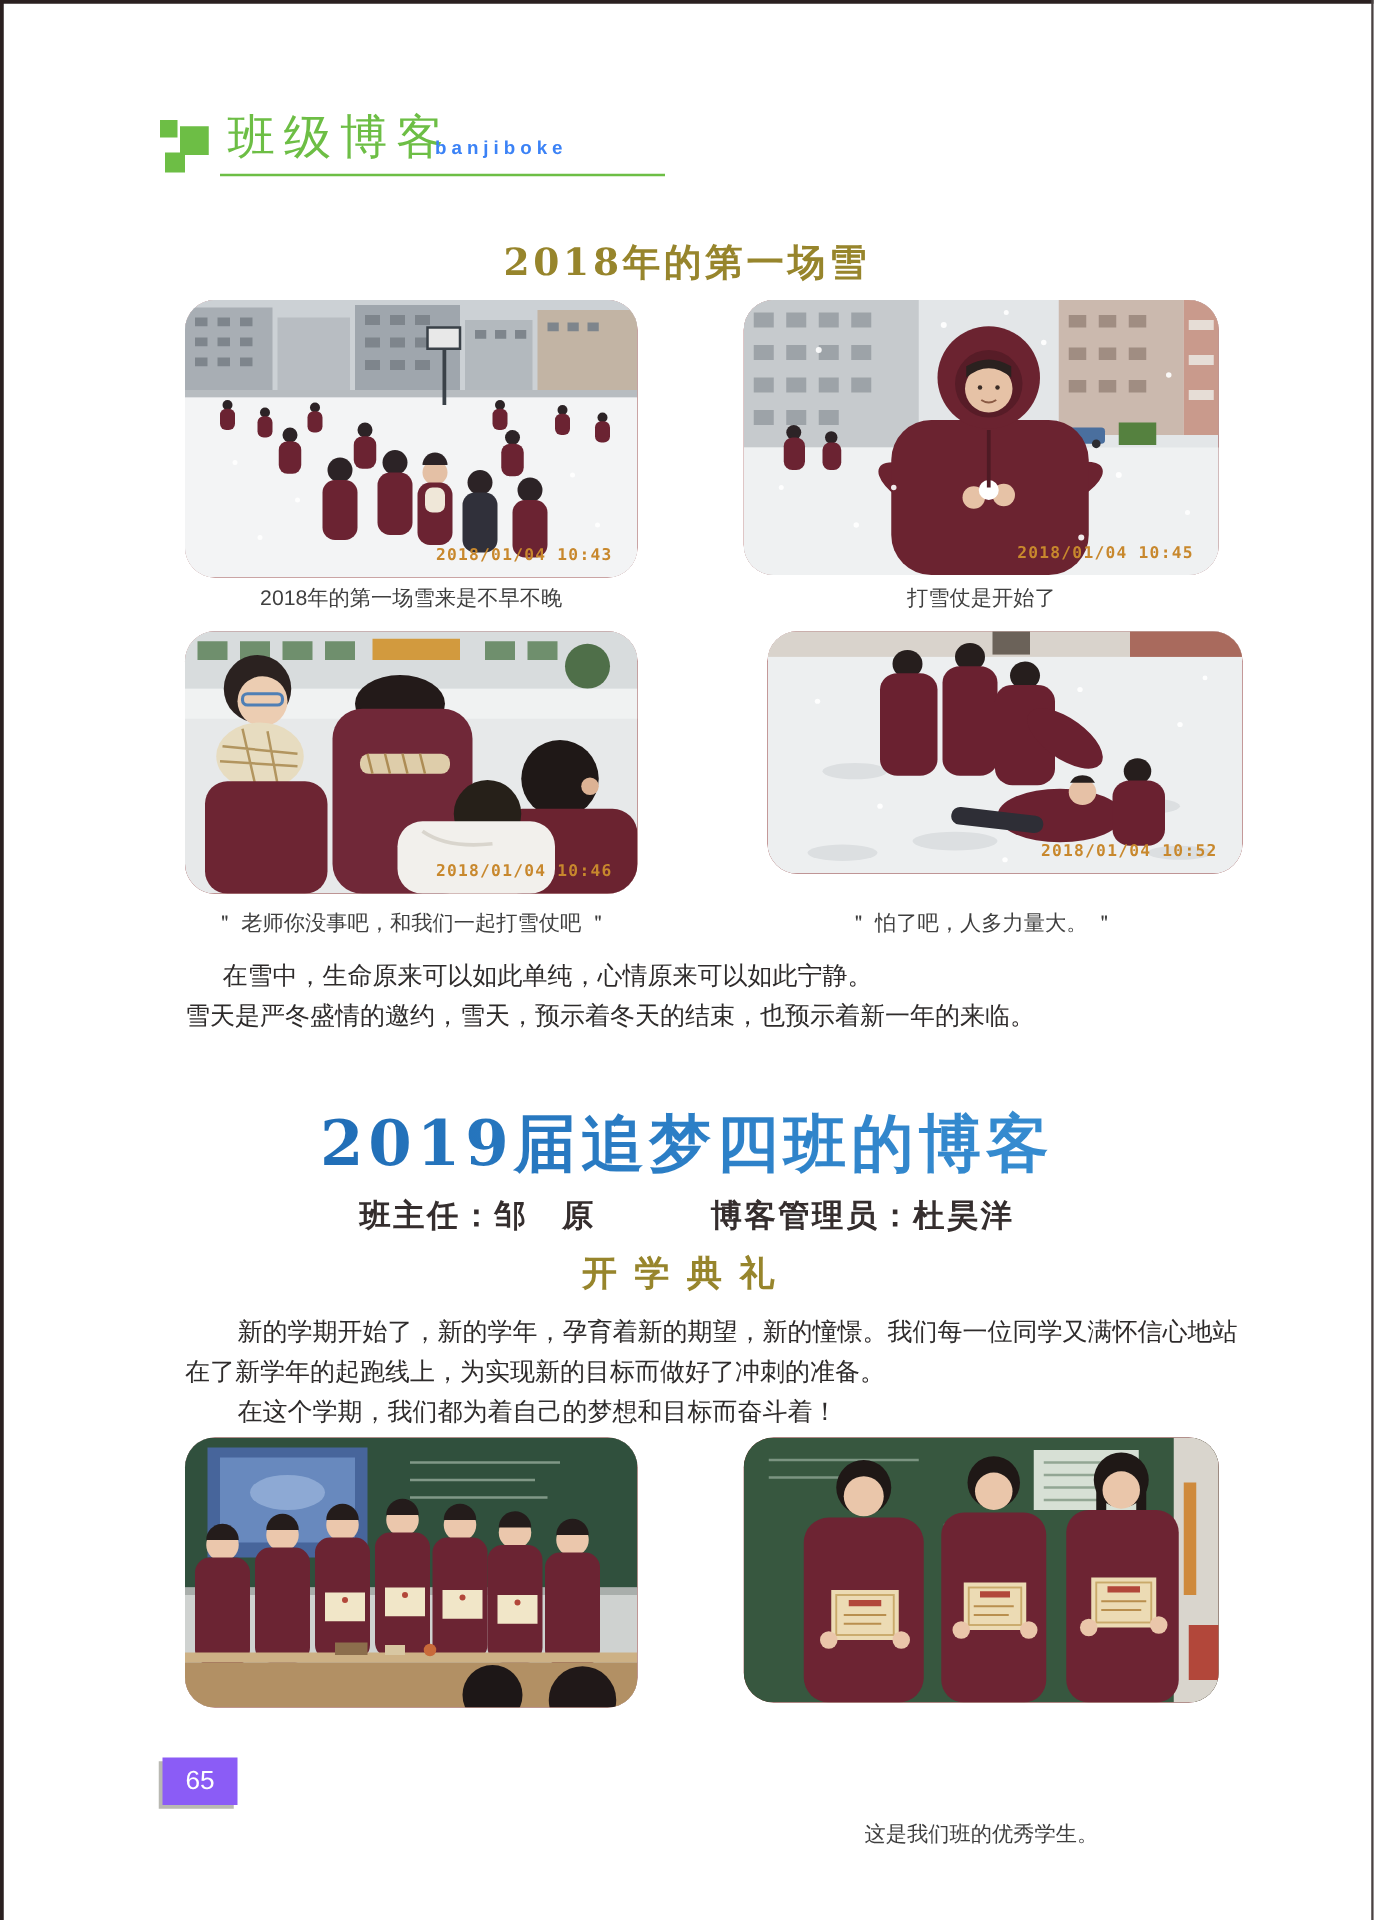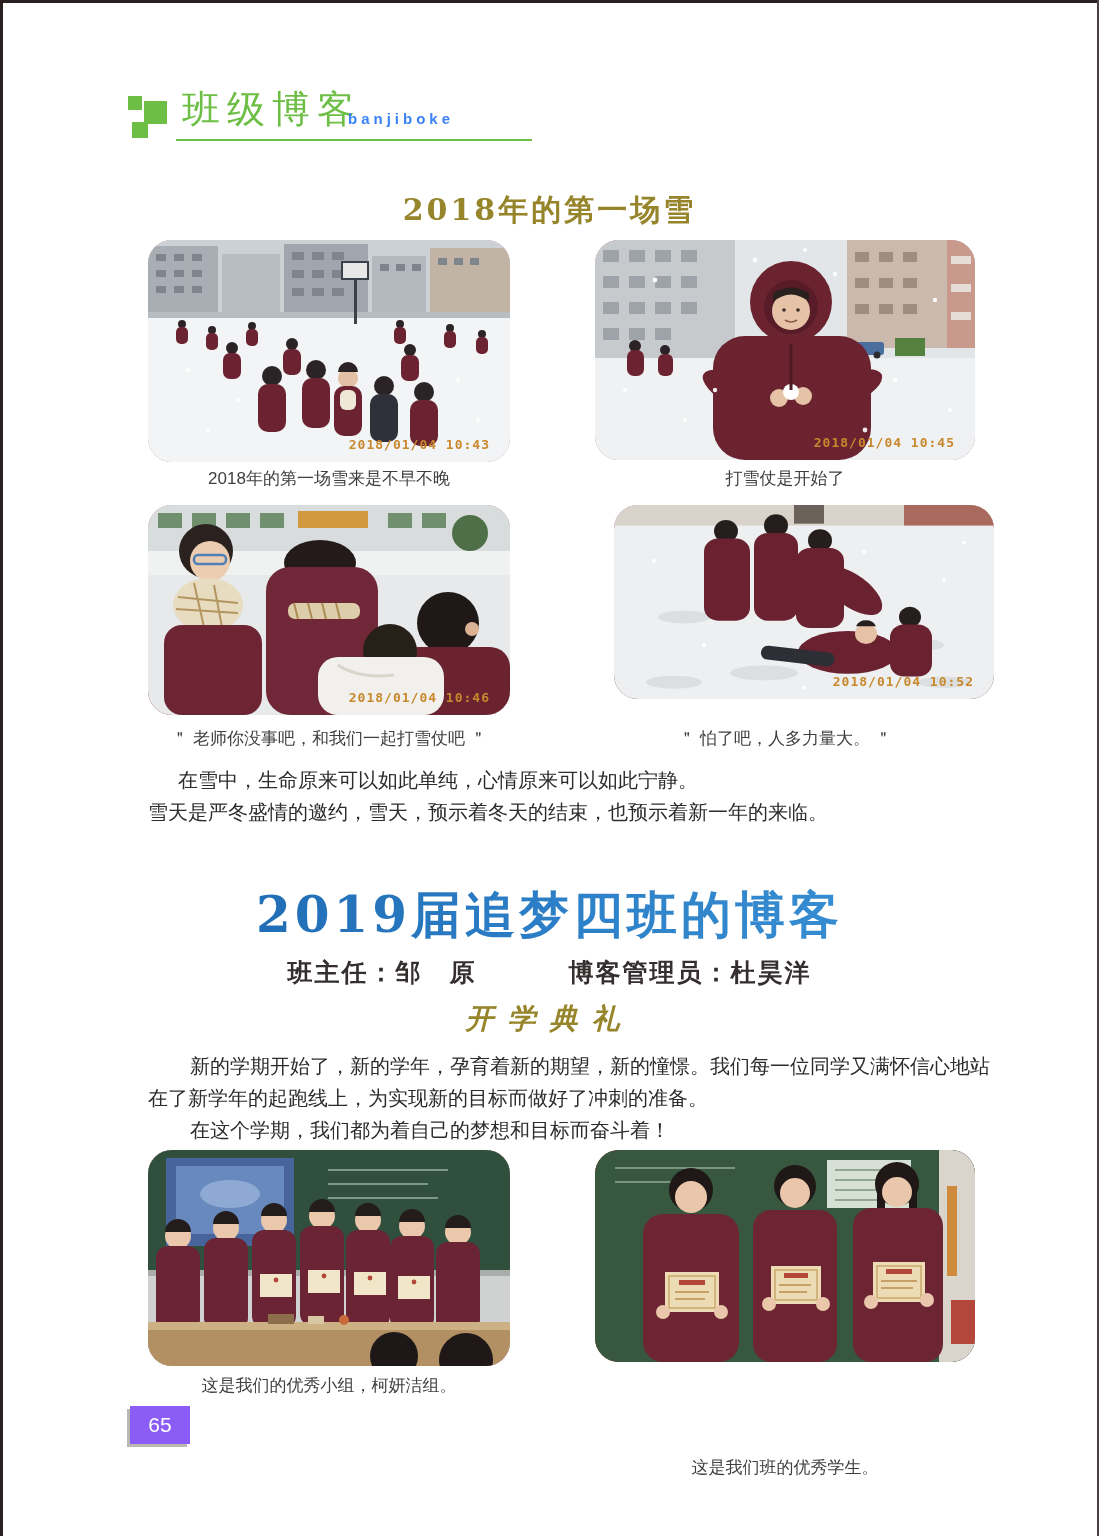--- a/index.html
+++ b/index.html
@@ -29,21 +29,21 @@
   .title-snow{position:absolute;left:0;top:190px;width:100%;text-align:center;
     font-family:"DejaVu Serif",serif;font-weight:bold;font-size:30px;color:#97852c;letter-spacing:3px;}
   .title-blog{position:absolute;left:0;top:882px;width:100%;text-align:center;
     font-family:"DejaVu Serif",serif;font-weight:bold;font-size:50px;letter-spacing:4px;
     background:linear-gradient(90deg,#175fa9,#2e82c9 55%,#3f97d8);
     -webkit-background-clip:text;background-clip:text;color:transparent;}
   .names-line{position:absolute;left:0;top:956px;width:100%;text-align:center;
     font-size:25px;font-weight:900;color:#352e2e;letter-spacing:2px;}
   .names-line .gap{display:inline-block;width:92px;}
   .title-ceremony{position:absolute;left:0;top:1000px;width:100%;text-align:center;
-    font-family:"DejaVu Serif",serif;font-weight:bold;font-size:28px;color:#97852c;letter-spacing:14px;font-style:italic;}
+    font-family:"DejaVu Serif",serif;font-weight:bold;font-size:28px;color:#97852c;letter-spacing:14px;}
 
   
   .para-snow{position:absolute;left:148px;top:764px;width:828px;
     font-family:"DejaVu Serif",serif;font-size:20px;line-height:32px;color:#2e2b2b;}
   .para-snow .l1{padding-left:30px;}
   .para-blog{position:absolute;left:148px;top:1050px;width:846px;
     font-family:Liberation Sans, sans-serif;font-size:20px;line-height:32px;color:#2e2b2b;}
   .para-blog p{margin:0;text-indent:2.1em;}
 
   
@@ -431,17 +431,16 @@
         <rect x="278" y="112" width="52" height="40" fill="#ecdbb4"></rect>
         <rect x="282" y="116" width="44" height="32" fill="none" stroke="#c9a96a" stroke-width="1.5"></rect>
         <rect x="291" y="119" width="26" height="5" fill="#b2473a"></rect>
         <path d="M286 131 h36 M286 138 h32" stroke="#b98f4e" stroke-width="1.6"></path>
         <circle cx="276" cy="152" r="7" fill="#eac6aa"></circle>
           <circle cx="332" cy="150" r="7" fill="#eac6aa"></circle>
       </g>
     </svg>
   </div>
 
-  <div class="caption" id="c5">这是我们的优秀小组，柯妍洁组。</div>
   <div class="caption" id="c6">这是我们班的优秀学生。</div>
 
   <div class="page-badge">65</div>
 </div>
 
 </body></html>

